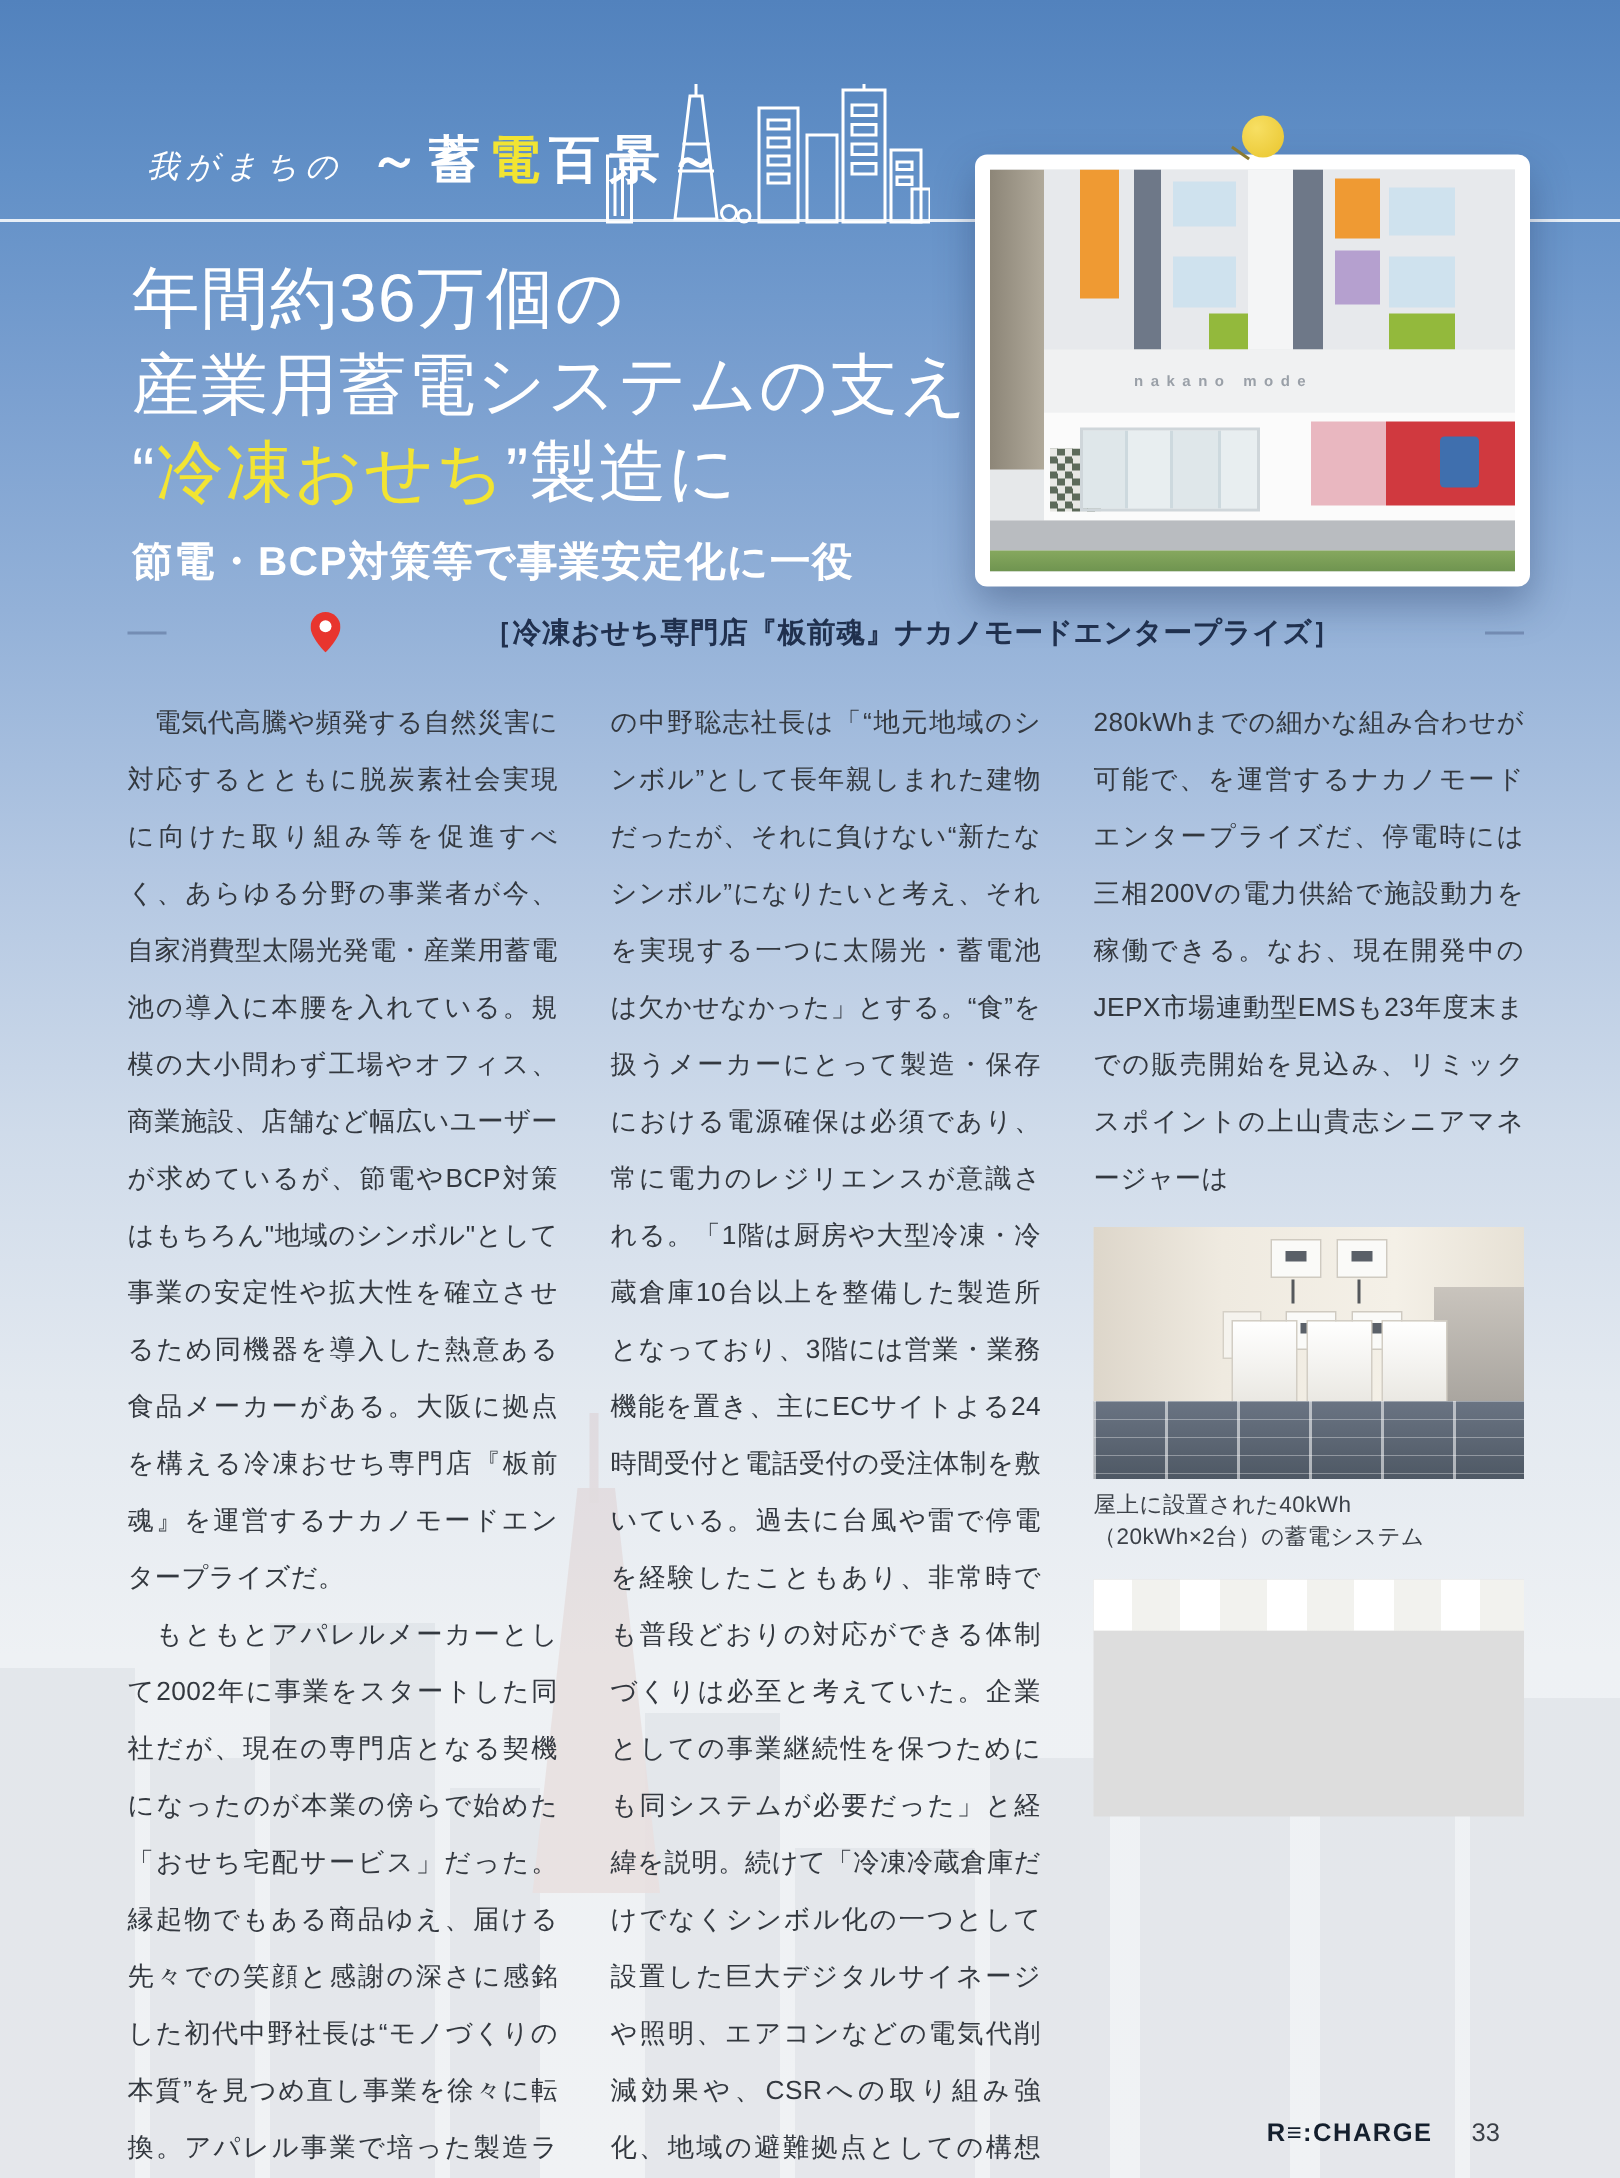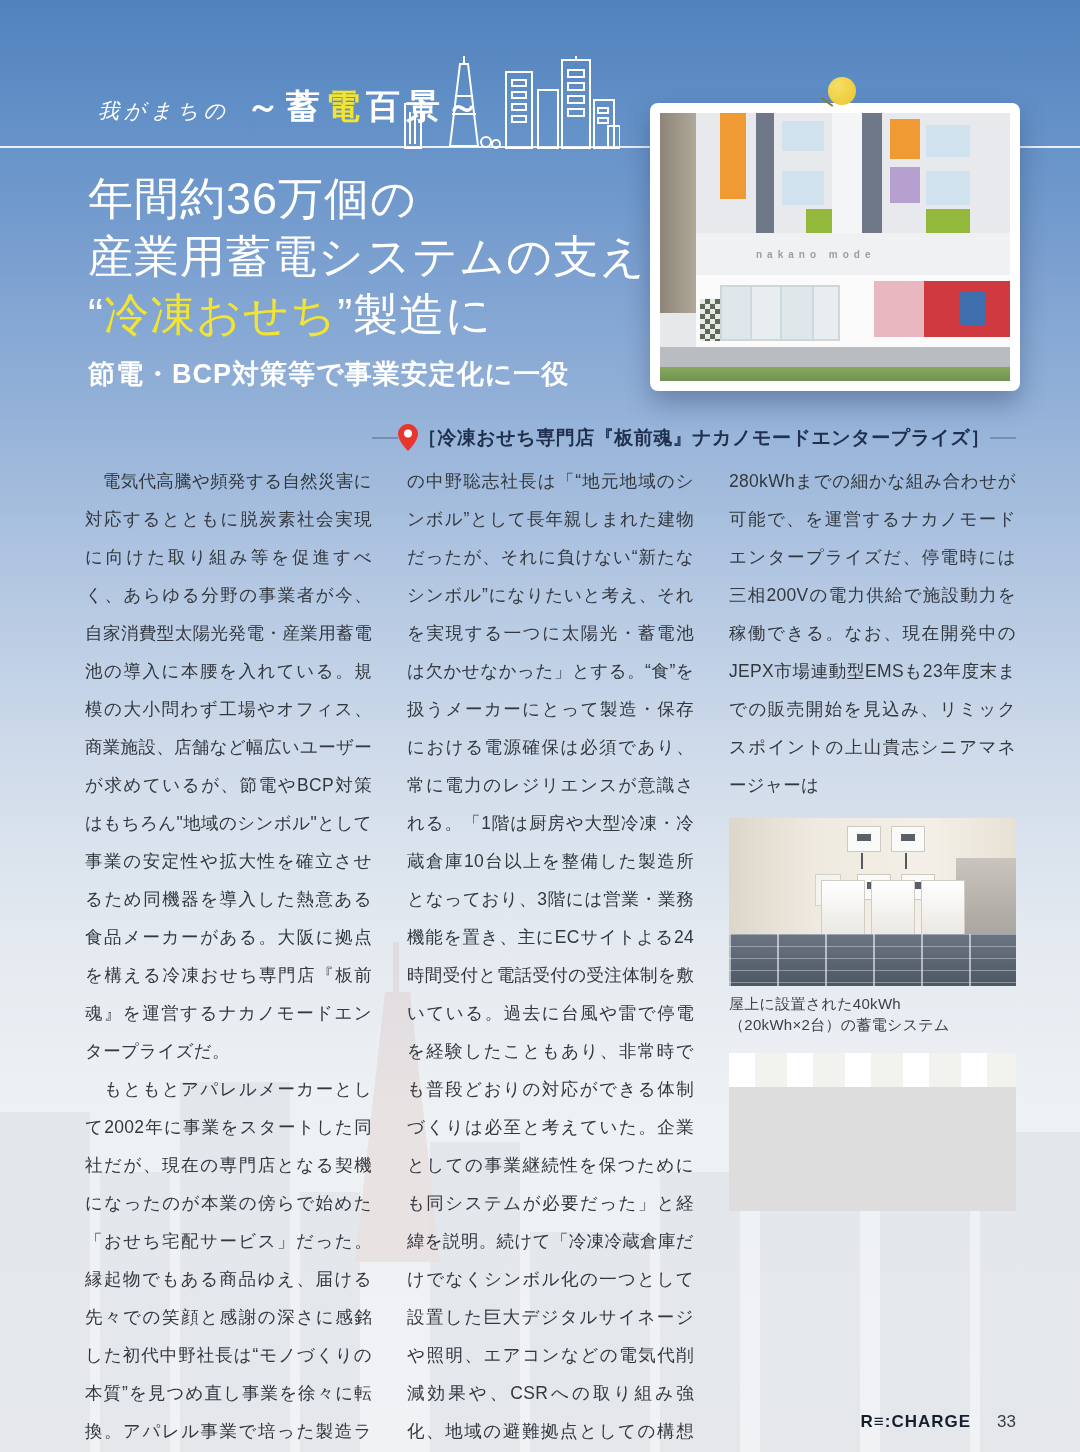--- a/index.html
+++ b/index.html
@@ -35,22 +35,22 @@
           background:#fff; border-radius:8px; padding:10px;
           box-shadow:0 12px 26px rgba(25,45,85,0.35); }
   .hero-inner { position:relative; width:100%; height:100%; overflow:hidden; background:#e6e8ea; }
   .hero .p { position:absolute; }
   .balloon { position:absolute; left:178px; top:-26px; width:28px; height:28px; border-radius:50%;
              background:radial-gradient(circle at 35% 30%, #f7df63, #e9c52d); }
   .balloon::after { content:""; position:absolute; left:-8px; top:24px; width:14px; height:2px;
              background:#8a7a30; transform:rotate(35deg); }
 
   
-  .location { position:absolute; left:85px; top:424px; width:931px;
-              display:flex; align-items:center; justify-content:flex-end; }
+  .location { position:absolute; left:85px; top:408px; width:931px;
+              display:flex; align-items:center; justify-content:space-between; }
   .loc-rule { width:26px; height:2px; background:rgba(90,110,150,0.55); }
   .loc-pin { width:20px; height:27px; flex:0 0 auto; }
   .loc-text { font-size:19px; font-weight:700; color:#20304e; letter-spacing:0.5px; }
 
   
   .columns { position:absolute; left:85px; top:462px; width:931px; display:flex; gap:35px; }
   .col { width:287px; flex:0 0 287px; font-size:17.5px; line-height:38px;
          color:#33383f; text-align:justify; letter-spacing:0.3px; }
   .col p { margin:0; }
   .highlight-box { border:3px solid #dd1f26; margin-top:12px; padding:9px 9px 11px 11px; }
@@ -88,21 +88,21 @@
   .hb-glass { left:60px; top:172px; width:120px; height:56px; background:linear-gradient(90deg,#dfe7ea 0 28px,#cdd9de 28px 30px,#e8eef0 30px 58px,#cdd9de 58px 60px,#dfe7ea 60px 90px,#cdd9de 90px 92px,#e8eef0 92px 120px); border:2px solid #cfd6da; }
   .hb-check { left:40px; top:186px; width:34px; height:42px;
       background:repeating-conic-gradient(#5d6a5a 0% 25%, #e8e8e4 0% 50%) 0 0/10px 10px; }
   .hb-red { left:214px; top:168px; width:136px; height:56px; background:linear-gradient(90deg,#e9b7c0 0 50px,#d0393f 50px 136px); }
   .hb-red::after { content:""; position:absolute; left:86px; top:10px; width:26px; height:34px; background:#3f6fae; border-radius:3px; }
   .hb-walk { left:0; top:234px; width:350px; height:20px; background:#b9bcc0; }
   .hb-grass { left:0; top:254px; width:350px; height:14px; background:linear-gradient(180deg,#86a85e,#6f9450); }
   .panel { position:absolute; }
 
   
-  .footer { position:absolute; right:64px; bottom:20px; display:flex; align-items:baseline; gap:26px;margin-left:36px; }
+  .footer { position:absolute; right:80px; bottom:20px; display:flex; align-items:baseline; gap:26px;margin-left:36px; }
   .footer-logo { font-size:17px; font-weight:700; letter-spacing:1px; color:#141f2d; }
   .footer-page { font-size:17px; color:#3a3f46; }
 </style>
 </head>
 <body>
 
 <div class="page">
 
   <svg class="bg-city" viewBox="0 0 1080 520" preserveAspectRatio="none">
     <g fill="#8a93a2">

